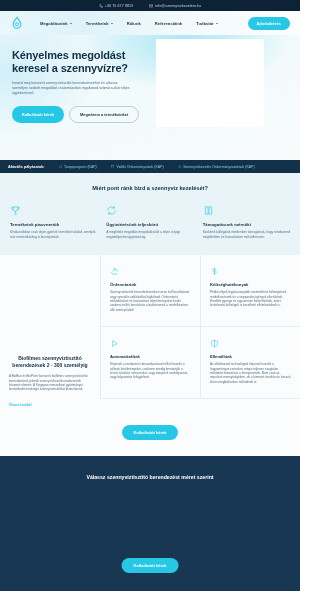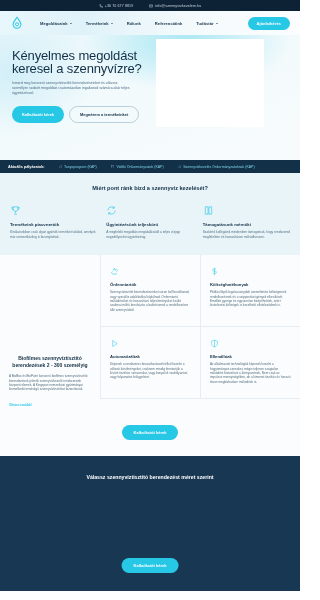--- a/index.html
+++ b/index.html
@@ -45,21 +45,21 @@
   
   .hero {
     position:relative; height:125px; padding:14px 12px 0;
     background:
       radial-gradient(ellipse 150px 70px at 62% 6%, rgba(145,225,240,.75) 0%, rgba(145,225,240,0) 70%),
       radial-gradient(ellipse 120px 90px at 4% 30%, rgba(208,238,248,.9) 0%, rgba(208,238,248,0) 72%),
       linear-gradient(160deg,#eaf7fb 0%,#f2fafc 40%,#f8fbfc 100%);
     overflow:hidden;
   }
   .hero h1 {
-    font-size:13px; line-height:13px; font-weight:400;
+    font-size:11px; line-height:13px; font-weight:700;
     color:#123047; letter-spacing:-.15px; max-width:135px;
   }
   .hero p {
     margin-top:6px; font-size:3.5px; line-height:5.2px;
     color:#4e6b80; max-width:122px;
   }
   .hero-btns { display:flex; gap:5px; margin-top:9px; }
   .btn-primary {
     background:#27c7e6; color:#fff; border:none; border-radius:10px;
     font-size:3.9px; font-weight:700; padding:5px 10px; white-space:nowrap;

